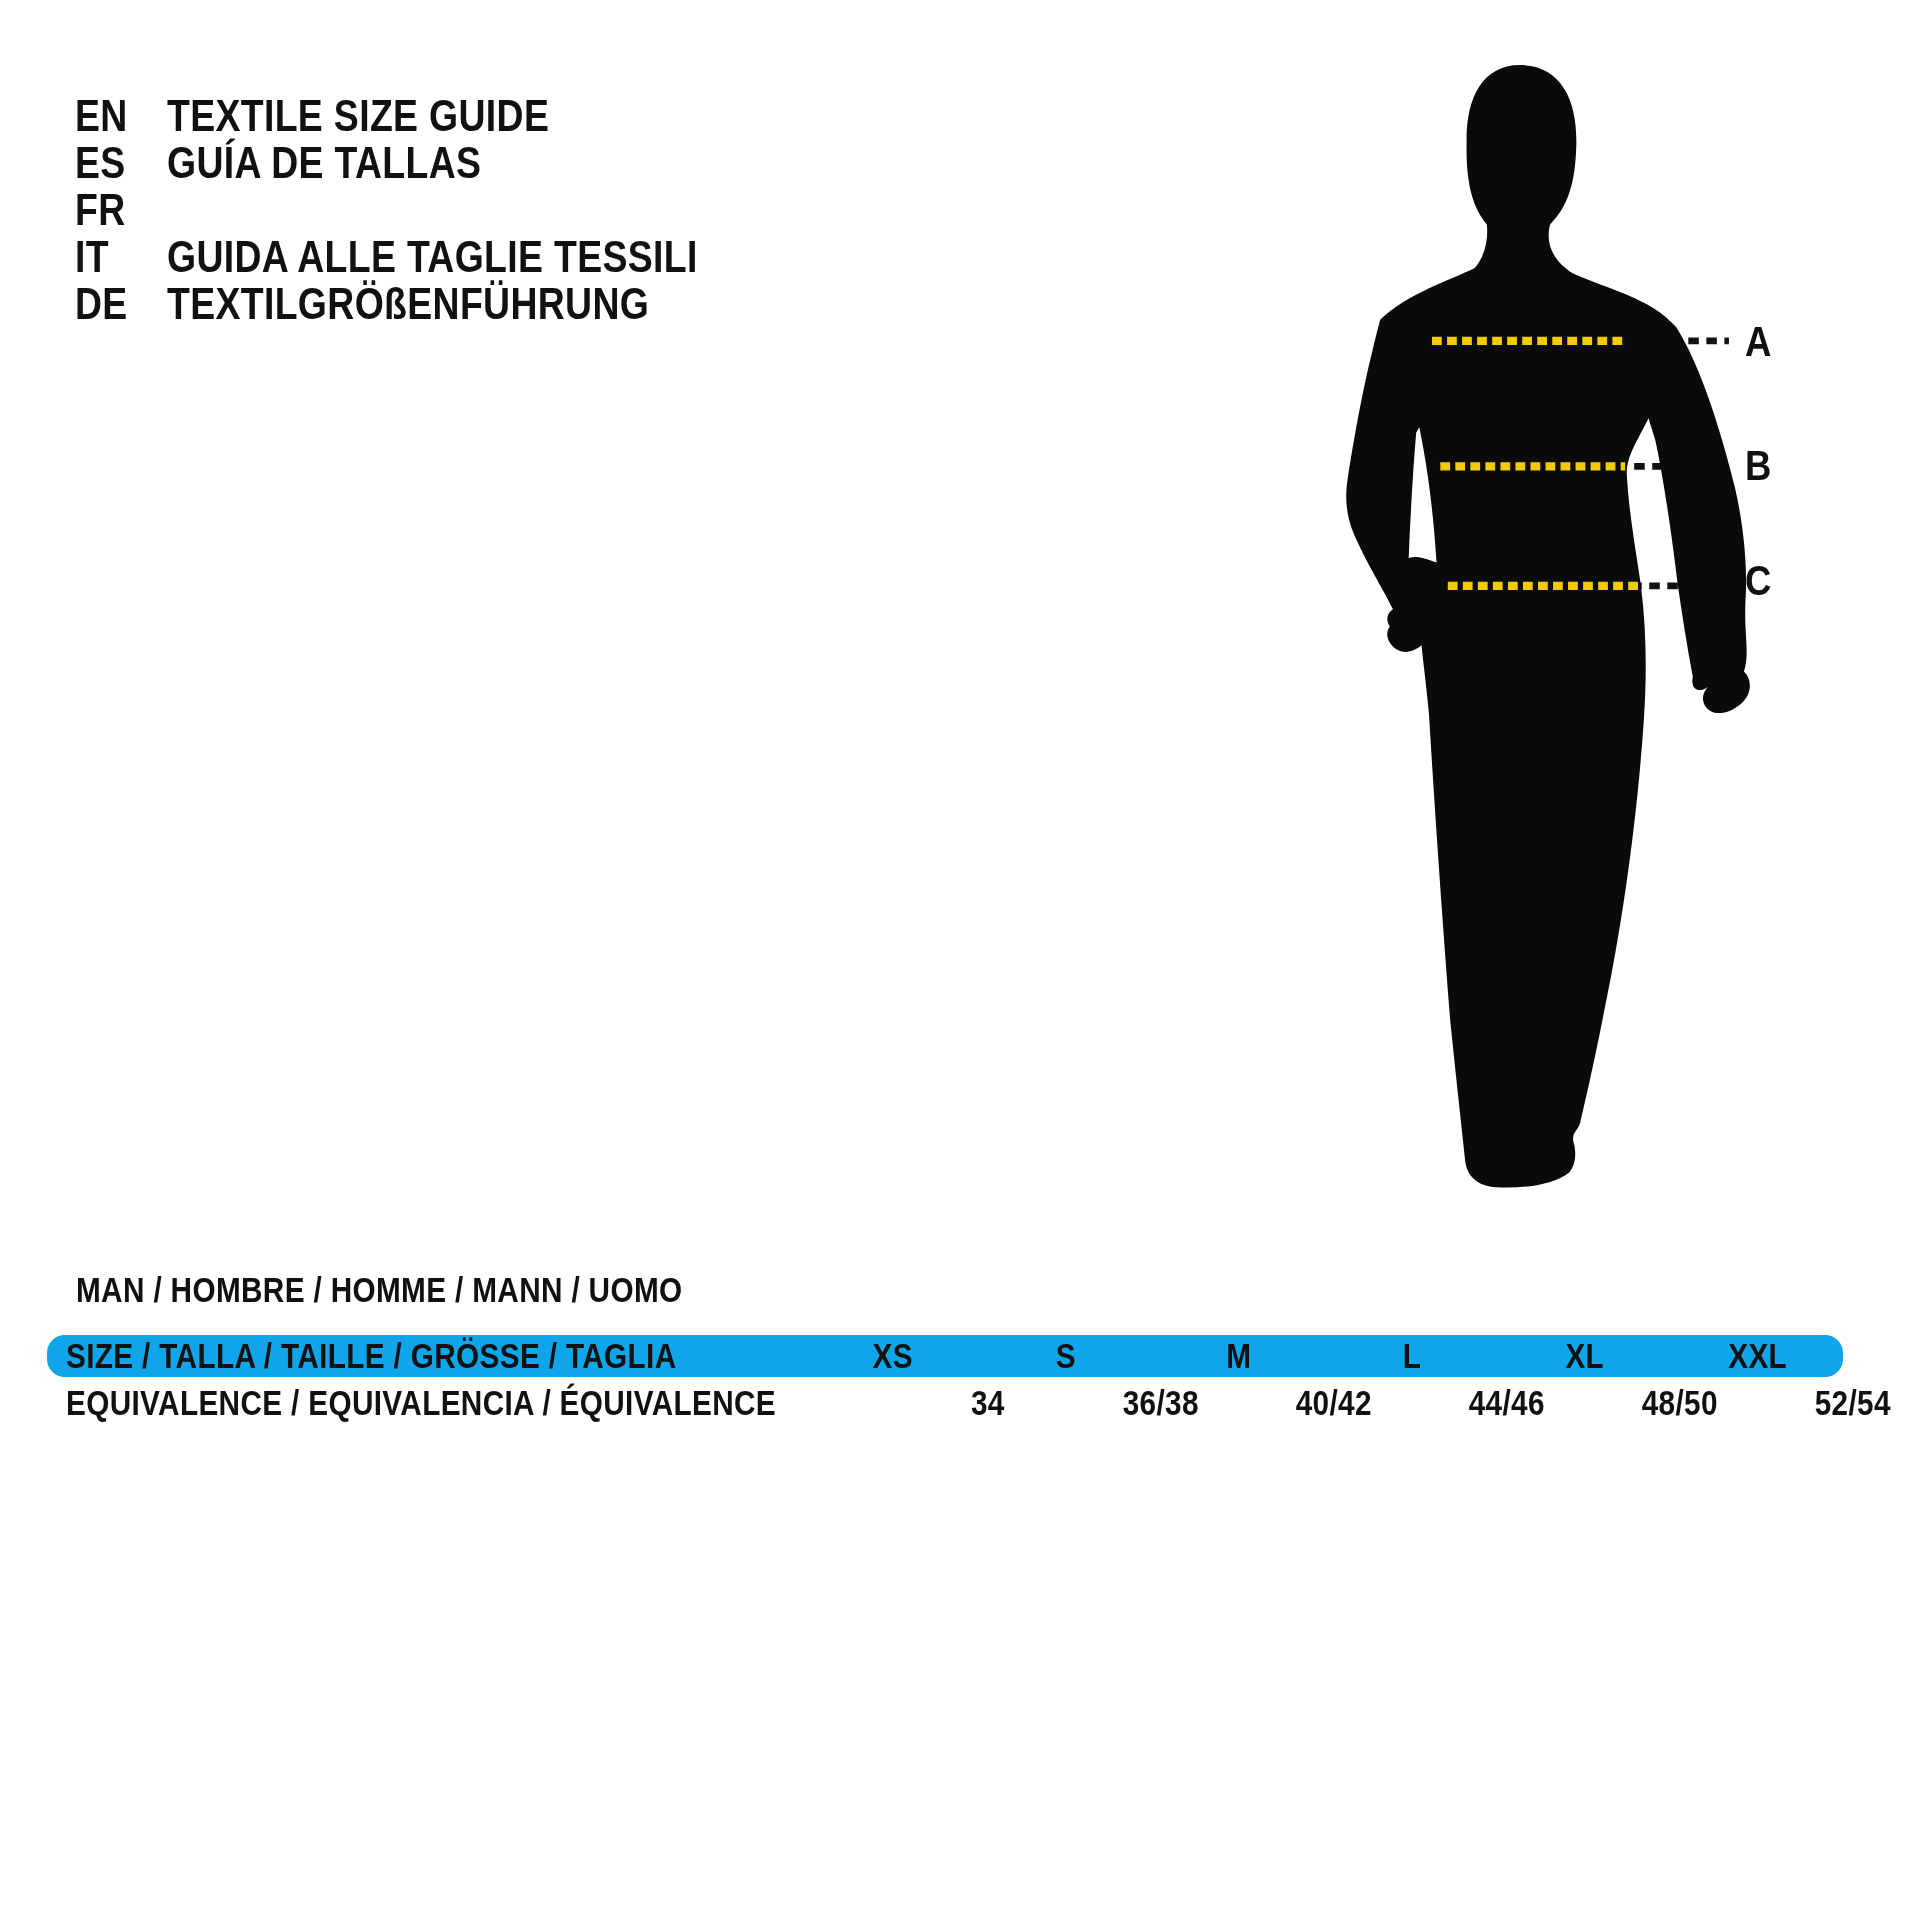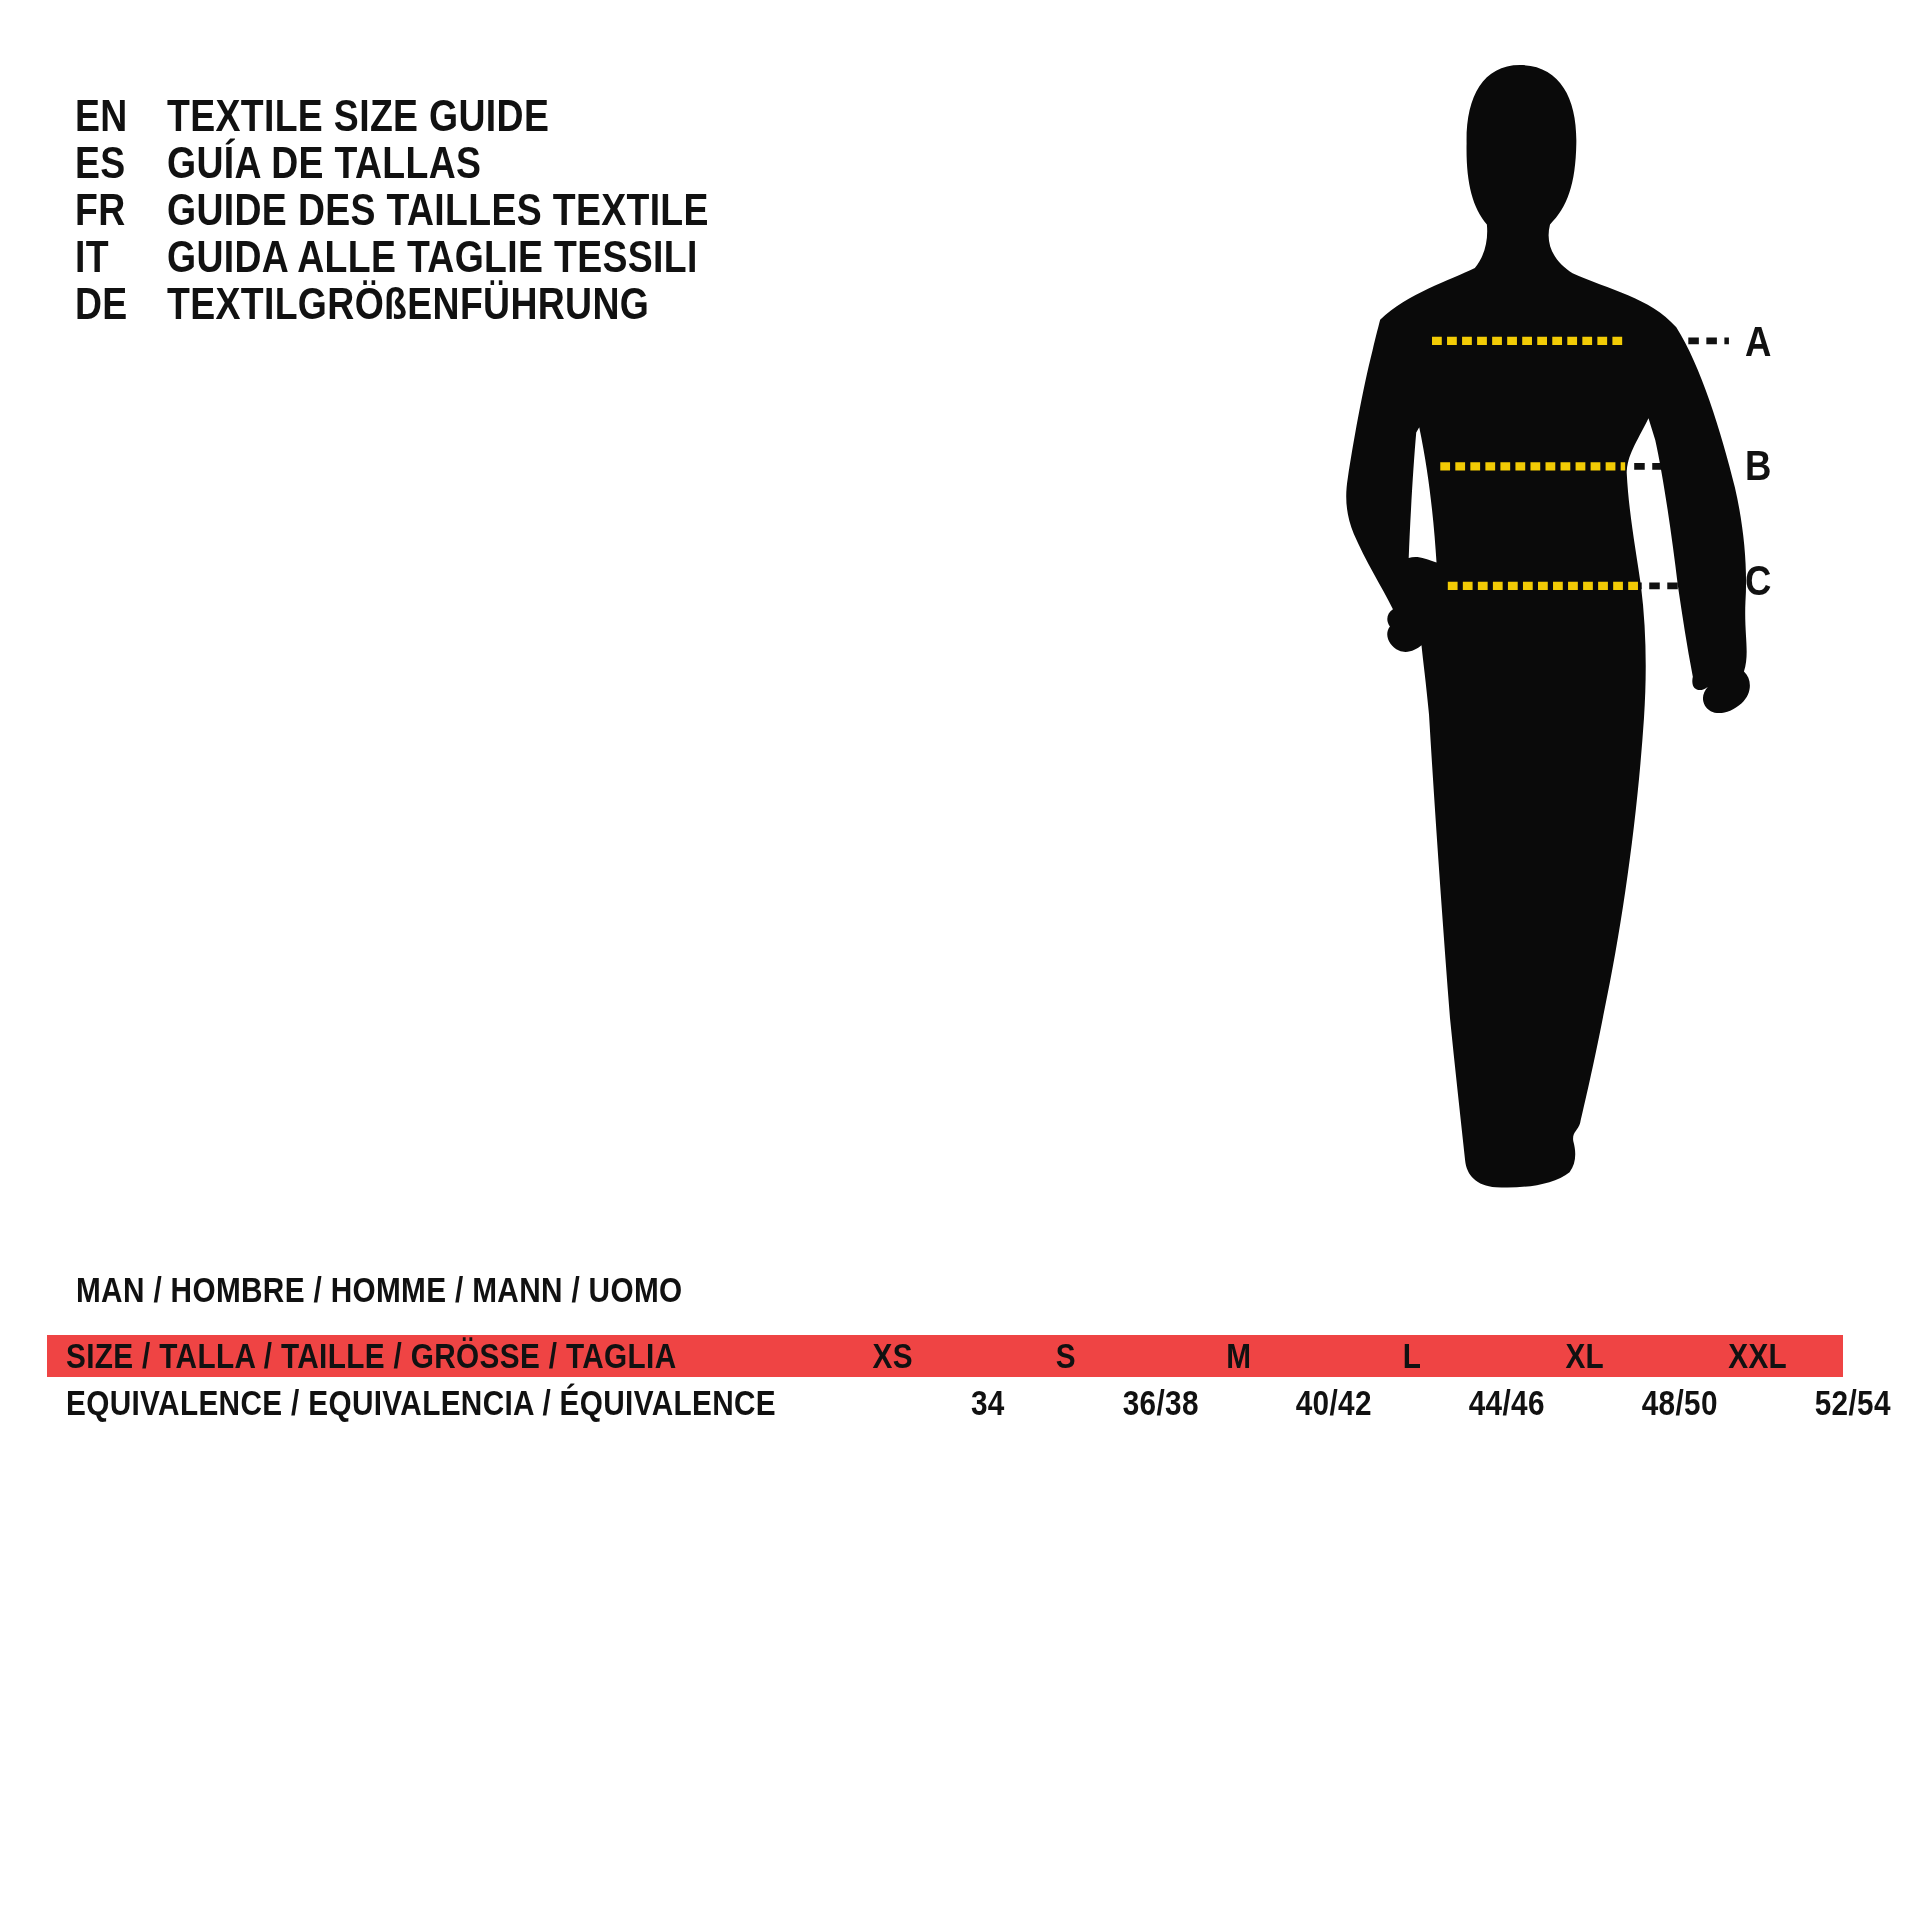--- a/index.html
+++ b/index.html
@@ -52,21 +52,20 @@
     <div class="lang-row">
       <span class="lang-code"><span class="cx">EN</span></span>
       <span class="lang-label"><span class="cx">TEXTILE SIZE GUIDE</span></span>
     </div>
     <div class="lang-row">
       <span class="lang-code"><span class="cx">ES</span></span>
       <span class="lang-label"><span class="cx">GUÍA DE TALLAS</span></span>
     </div>
     <div class="lang-row">
       <span class="lang-code"><span class="cx">FR</span></span>
-      <span class="lang-label"><span class="cx">GUIDE DES TAILLES TEXTILE</span></span>
     </div>
     <div class="lang-row">
       <span class="lang-code"><span class="cx">IT</span></span>
       <span class="lang-label"><span class="cx">GUIDA ALLE TAGLIE TESSILI</span></span>
     </div>
     <div class="lang-row">
       <span class="lang-code"><span class="cx">DE</span></span>
       <span class="lang-label"><span class="cx">TEXTILGRÖßENFÜHRUNG</span></span>
     </div>
   </div>
@@ -129,21 +128,21 @@
   </svg>
 
   <div class="measure-label ml-a"><span class="cx">A</span></div>
   <div class="measure-label ml-b"><span class="cx">B</span></div>
   <div class="measure-label ml-c"><span class="cx">C</span></div>
 
   <div class="section-title">
     <span class="cx">MAN / HOMBRE / HOMME / MANN / UOMO</span>
   </div>
 
-  <div class="tbl-row tbl-header" style="background:#ef4444;">
+  <div class="tbl-row tbl-header" style="background:#0ea5e9;border-radius:18px;">
     <div class="tbl-label-cell"><span class="cx">SIZE / TALLA / TAILLE / GRÖSSE / TAGLIA</span></div>
     <div class="tbl-cell"><span class="cxc">XS</span></div>
     <div class="tbl-cell"><span class="cxc">S</span></div>
     <div class="tbl-cell"><span class="cxc">M</span></div>
     <div class="tbl-cell"><span class="cxc">L</span></div>
     <div class="tbl-cell"><span class="cxc">XL</span></div>
     <div class="tbl-cell"><span class="cxc">XXL</span></div>
   </div>
 
   <div class="tbl-row tbl-equiv">

